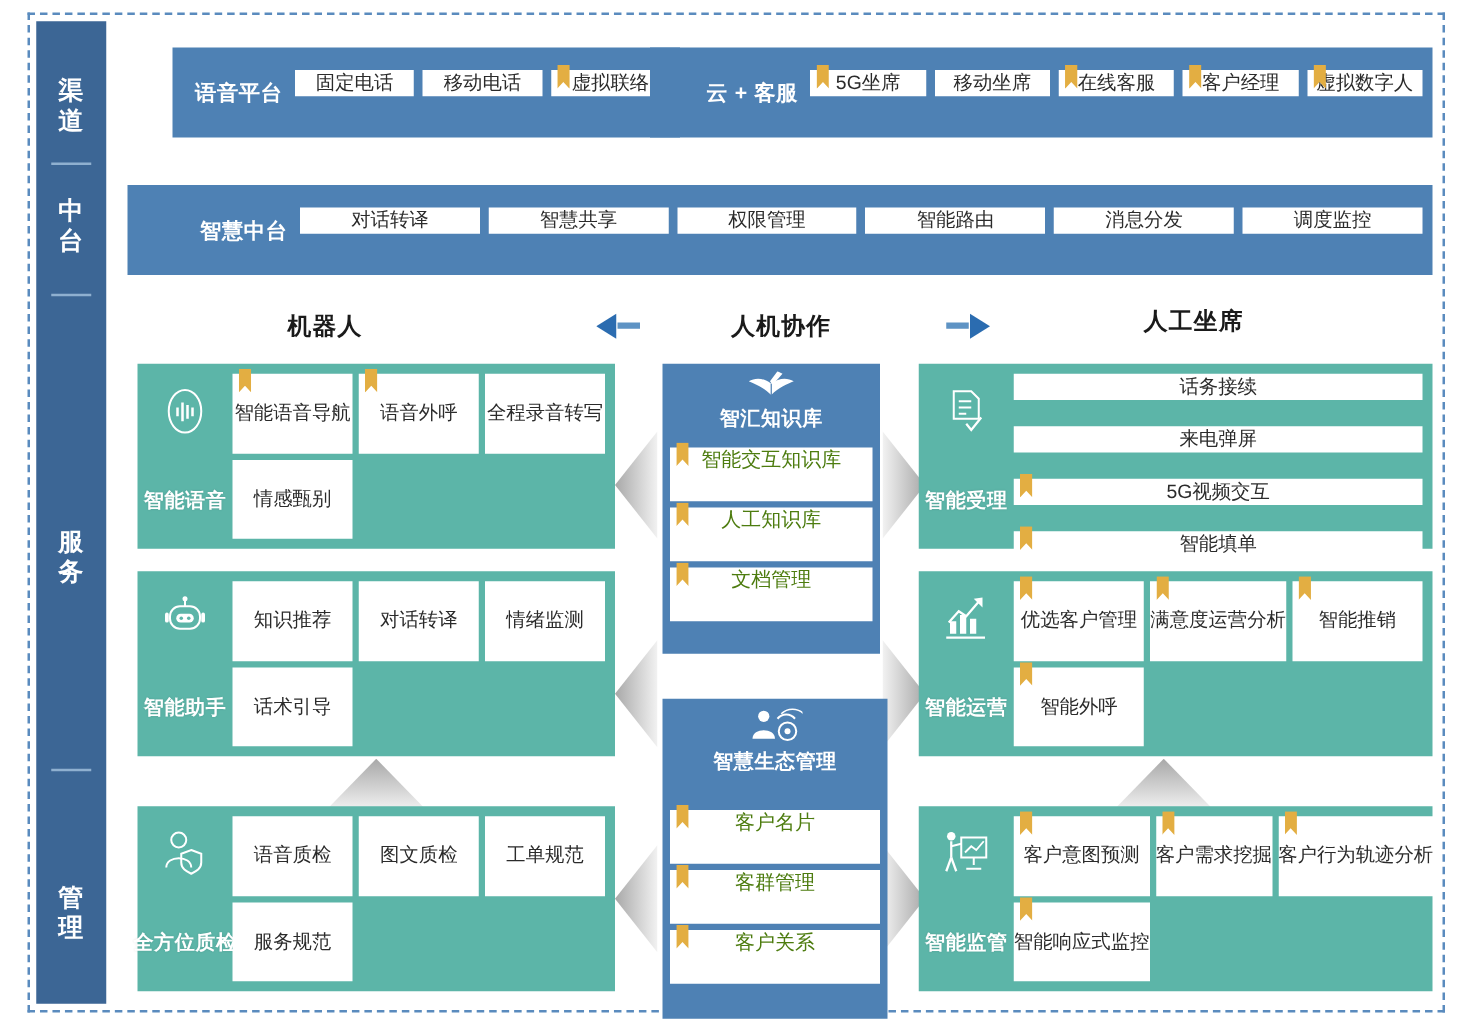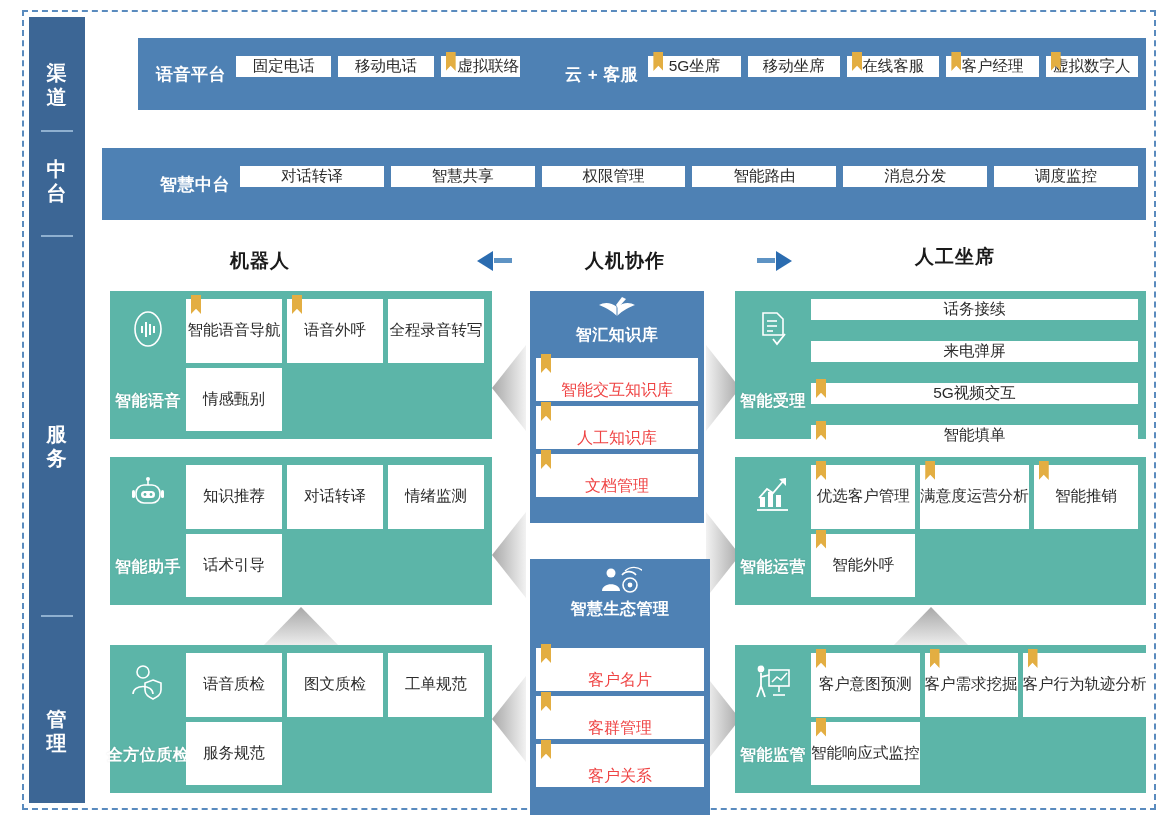--- a/index.html
+++ b/index.html
@@ -166,24 +166,24 @@
     font-size: 16px;
     font-weight: bold;
     letter-spacing: 0.5px;
   }
   .cb-item {
     position: relative;
     background: #ffffff;
     height: 43px;
     margin-top: 5px;
     display: flex;
-    align-items: flex-end;
+    align-items: flex-start;
     justify-content: center;
     font-size: 16px;
-    color: #ef4444;
+    color: #4d7c0f;
     white-space: nowrap;
   }
 
   
   .chev {
     position: absolute;
     width: 34px; height: 86px;
   }
   .tri-up {
     position: absolute;

